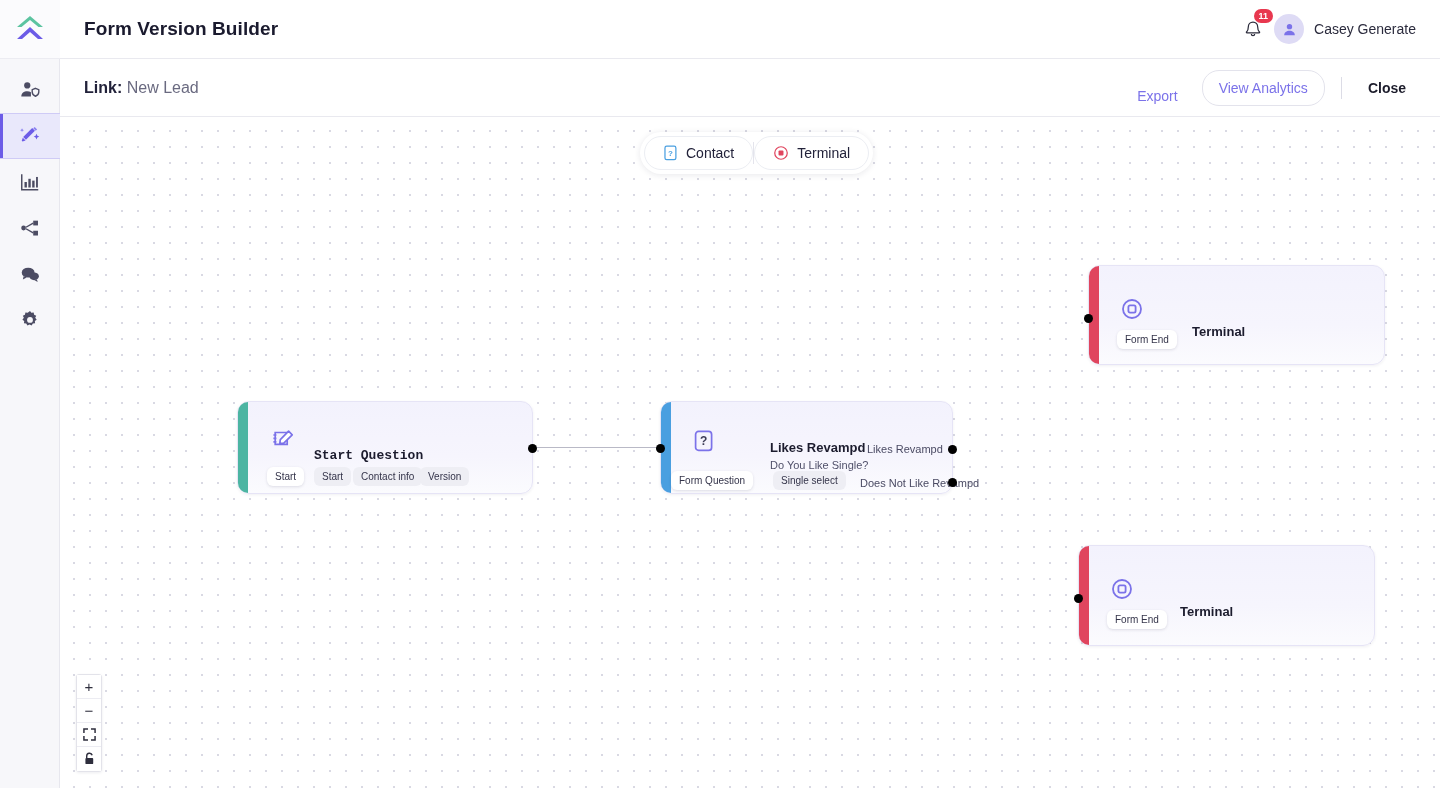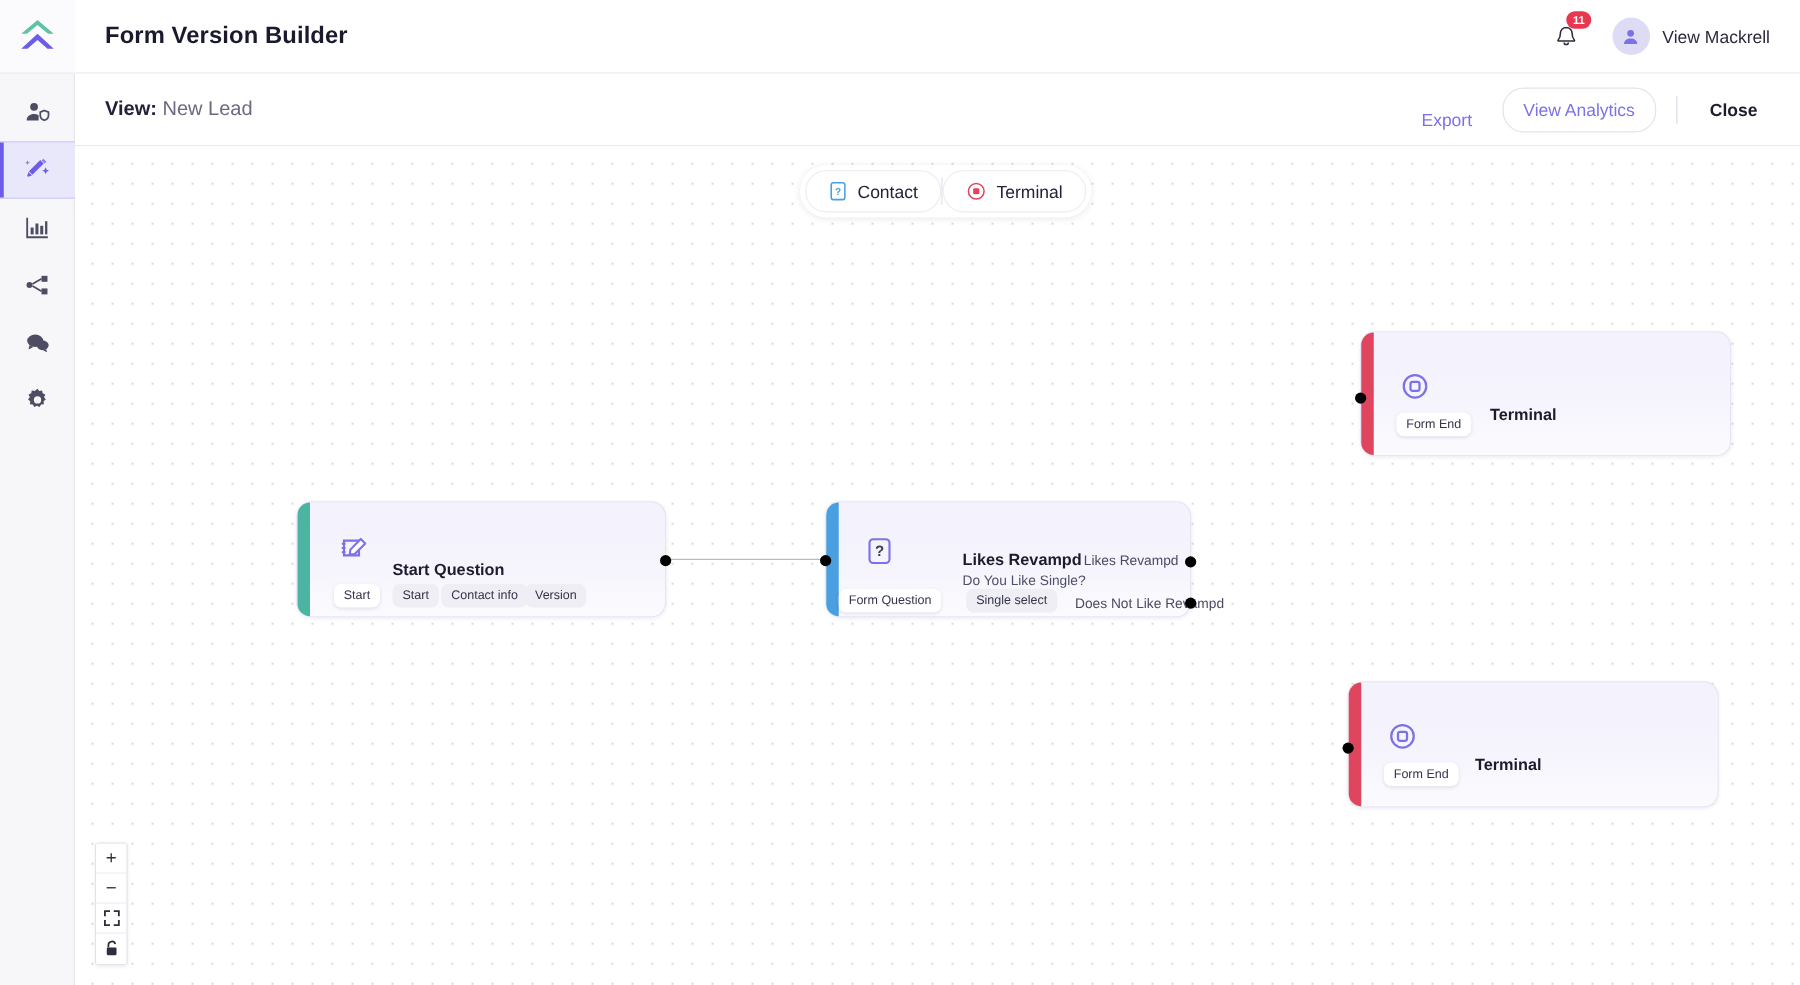--- a/index.html
+++ b/index.html
@@ -41,21 +41,21 @@
 
   .topbar {
     height: 59px; flex: 0 0 59px;
     border-bottom: 1px solid #e9e9ef;
     display: flex; align-items: center; padding: 0 24px 0 24px;
     background: #fff;
   }
   .topbar-title {
     font-size: 19px; font-weight: bold; color: #1a1a2e; letter-spacing: .1px;
   }
-  .topbar-right { margin-left: auto; display: flex; align-items: center; gap: 24px; }
+  .topbar-right { margin-left: auto; display: flex; align-items: center; gap: 8px; }
   .bell-wrap { position: relative; width: 26px; height: 30px; display:flex; align-items:center; justify-content:center; cursor: pointer;}
   .bell-badge {
     position: absolute; top: -5px; right: -7px;
     background: #e8384f; color: #fff; font-size: 9px; font-weight: bold;
     border-radius: 9px; padding: 1px 5px; line-height: 12px; min-width: 18px; text-align: center;
   }
   .user-chip { display: flex; align-items: center; gap: 10px; cursor: pointer; }
   .avatar {
     width: 30px; height: 30px; border-radius: 50%; background: #dedbf5;
     display: flex; align-items: center; justify-content: center;
@@ -254,28 +254,28 @@
           </svg>
           <div class="bell-badge">11</div>
         </div>
         <div class="user-chip">
           <div class="avatar">
             <svg width="17" height="17" viewBox="0 0 24 24">
               <circle cx="12" cy="8" r="3.8" fill="#7b72e9"></circle>
               <path d="M4.5 20c0-4.1 3.4-6.3 7.5-6.3s7.5 2.2 7.5 6.3z" fill="#7b72e9"></path>
             </svg>
           </div>
-          <div class="user-name">View Mackrell</div>
+          <div class="user-name">Casey Generate</div>
         </div>
       </div>
     </div>
 
     <div class="actionbar">
       <div class="form-label">
-        <b>View:</b>
+        <b>Link:</b>
         <span>New Lead</span>
       </div>
       <div class="actions">
         <button class="link-btn">Export</button>
         <button class="outline-btn">View Analytics</button>
         <div class="divider-v"></div>
         <button class="close-btn">Close</button>
       </div>
     </div>
 
@@ -306,21 +306,21 @@
         <div class="node-body">
 
           <div class="node-icon" style="left:20px; top:24px;">
             <svg width="26" height="26" viewBox="0 0 26 26">
               <path d="M5.2 4.5h12v11.8h-12z" fill="none" stroke="#7b72e9" stroke-width="1.7"></path>
               <path d="M3.4 7h3 M3.4 10.4h3 M3.4 13.8h3" stroke="#7b72e9" stroke-width="1.7" fill="none"></path>
               <path d="M18.6 3.2l3.6 3.6-8.4 8.4-4.0.5.5-4.0z" fill="#fff" stroke="#7b72e9" stroke-width="1.7" stroke-linejoin="round"></path>
             </svg>
           </div>
 
-          <div class="node-title" style="left:66px; top:46px;">Start Question</div>
+          <div class="node-title" style="left:66px; top:46px;font-family:Liberation Mono, monospace;">Start Question</div>
 
           <div class="badge-white" style="left:19px; top:65px;">Start</div>
 
           <div class="tag" style="left:66px; top:65px;">Start</div>
           <div class="tag" style="left:105px; top:65px;">Contact info</div>
           <div class="tag" style="left:172px; top:65px;">Version</div>
         </div>
         <div class="handle" style="right:-5px; top:42px;"></div>
       </div>
 

